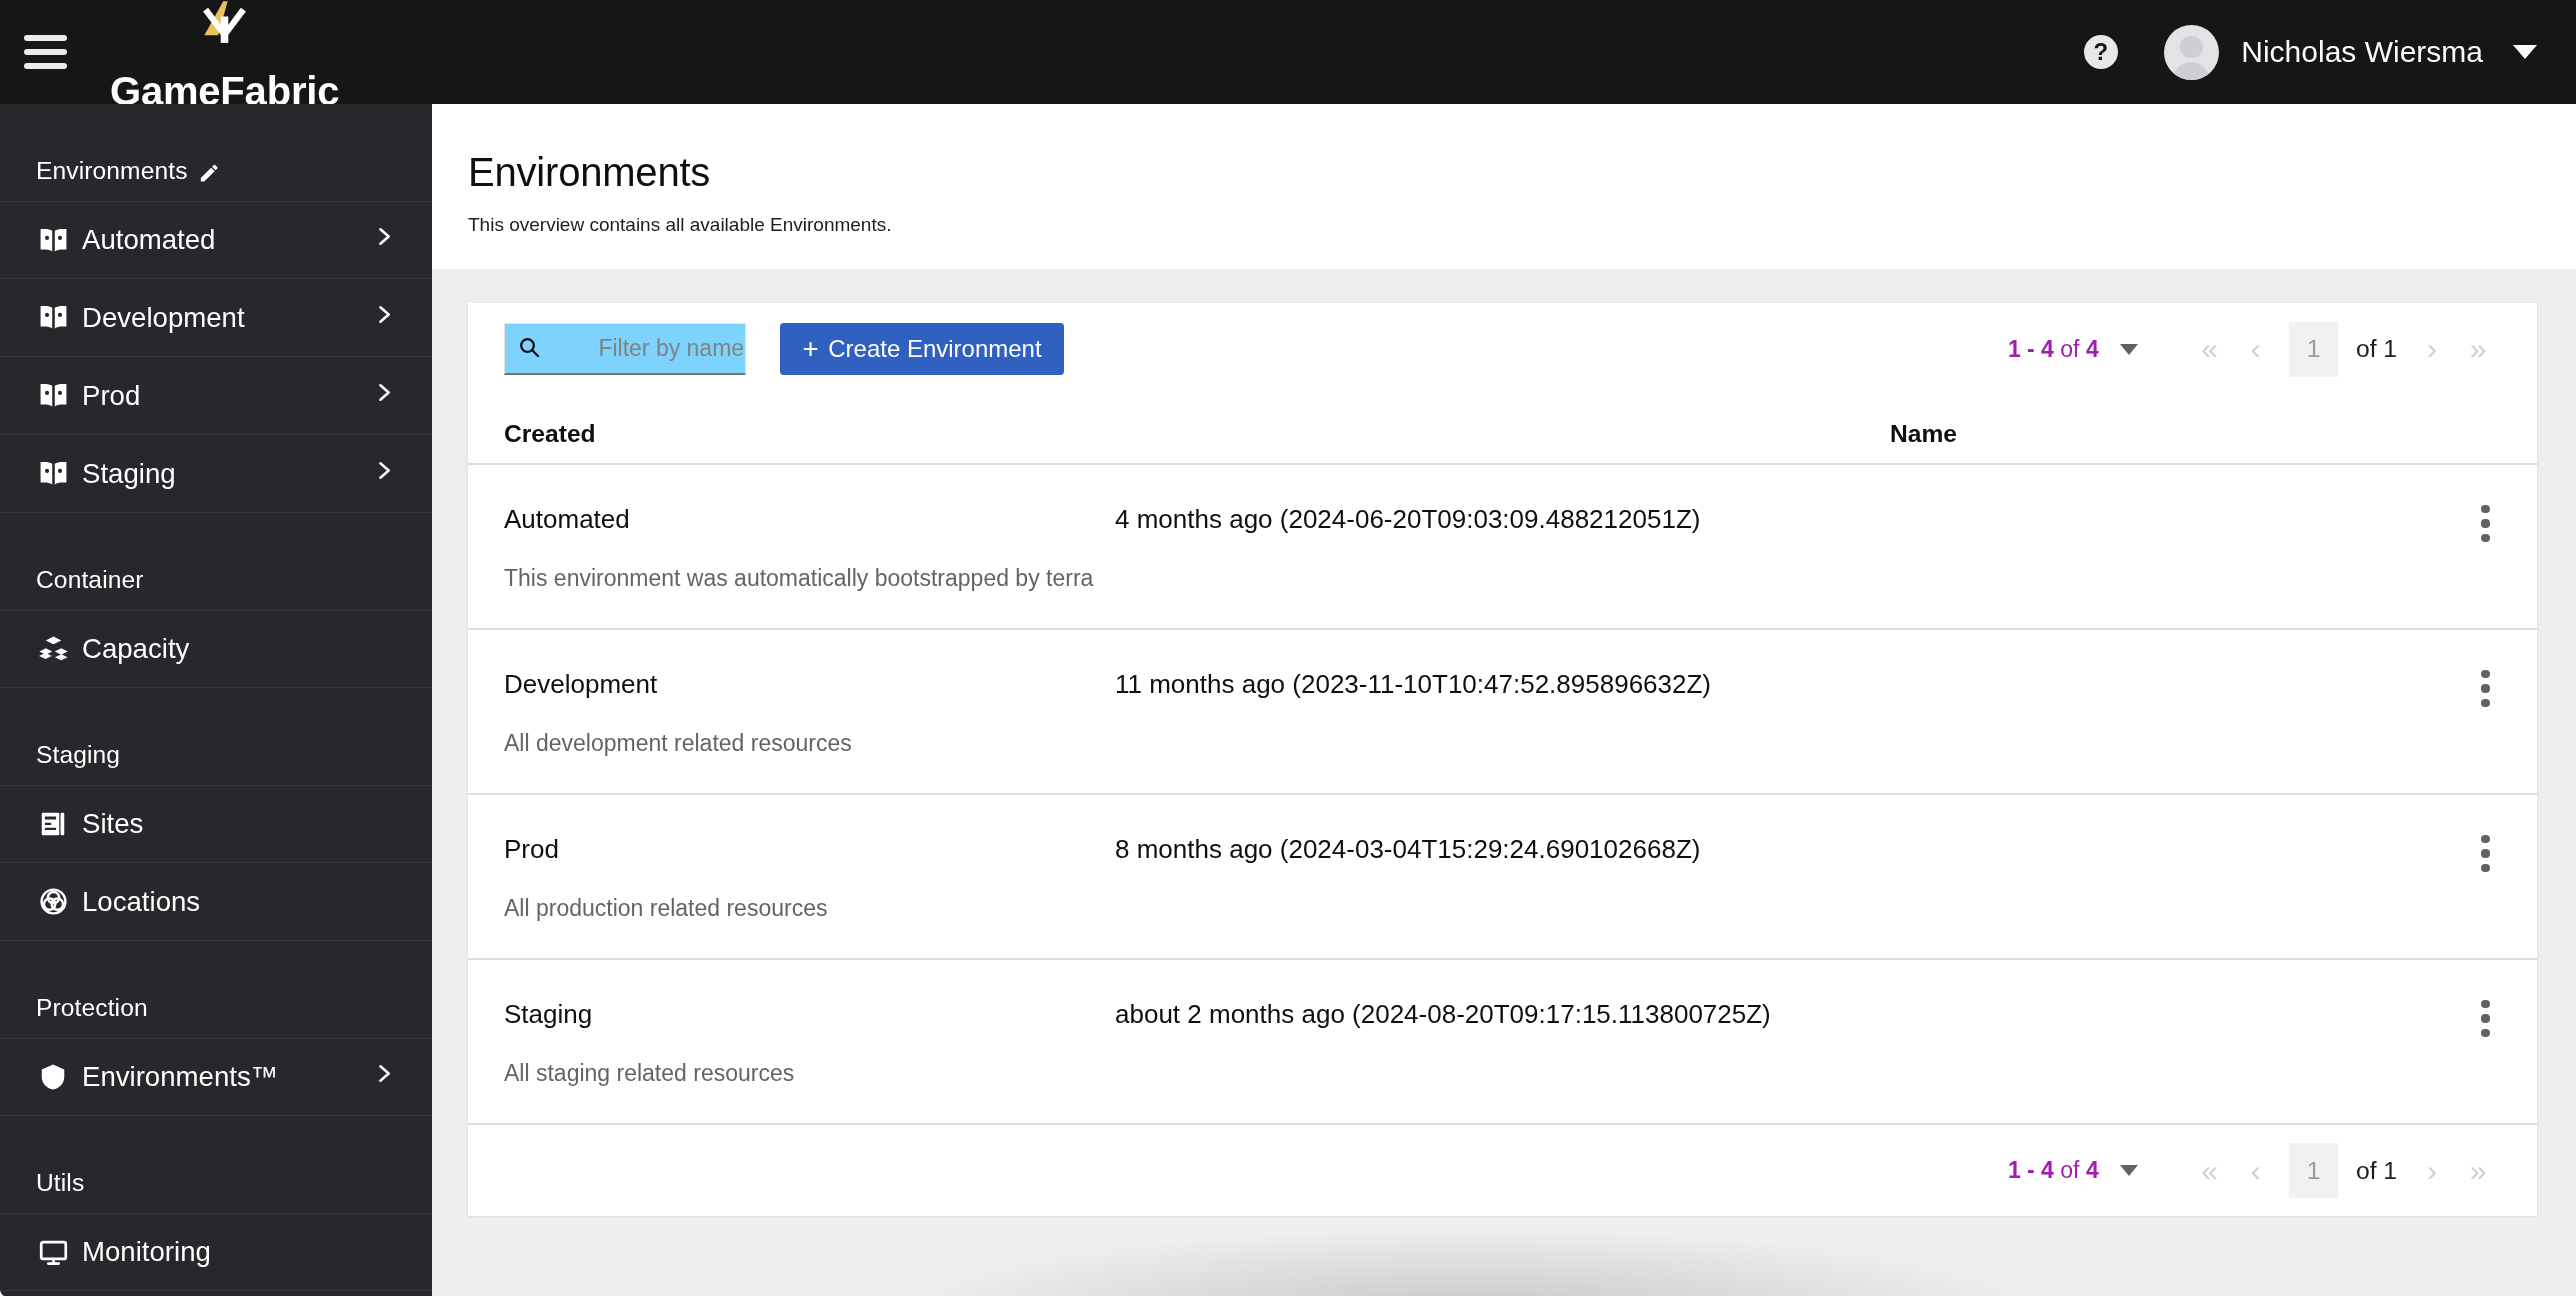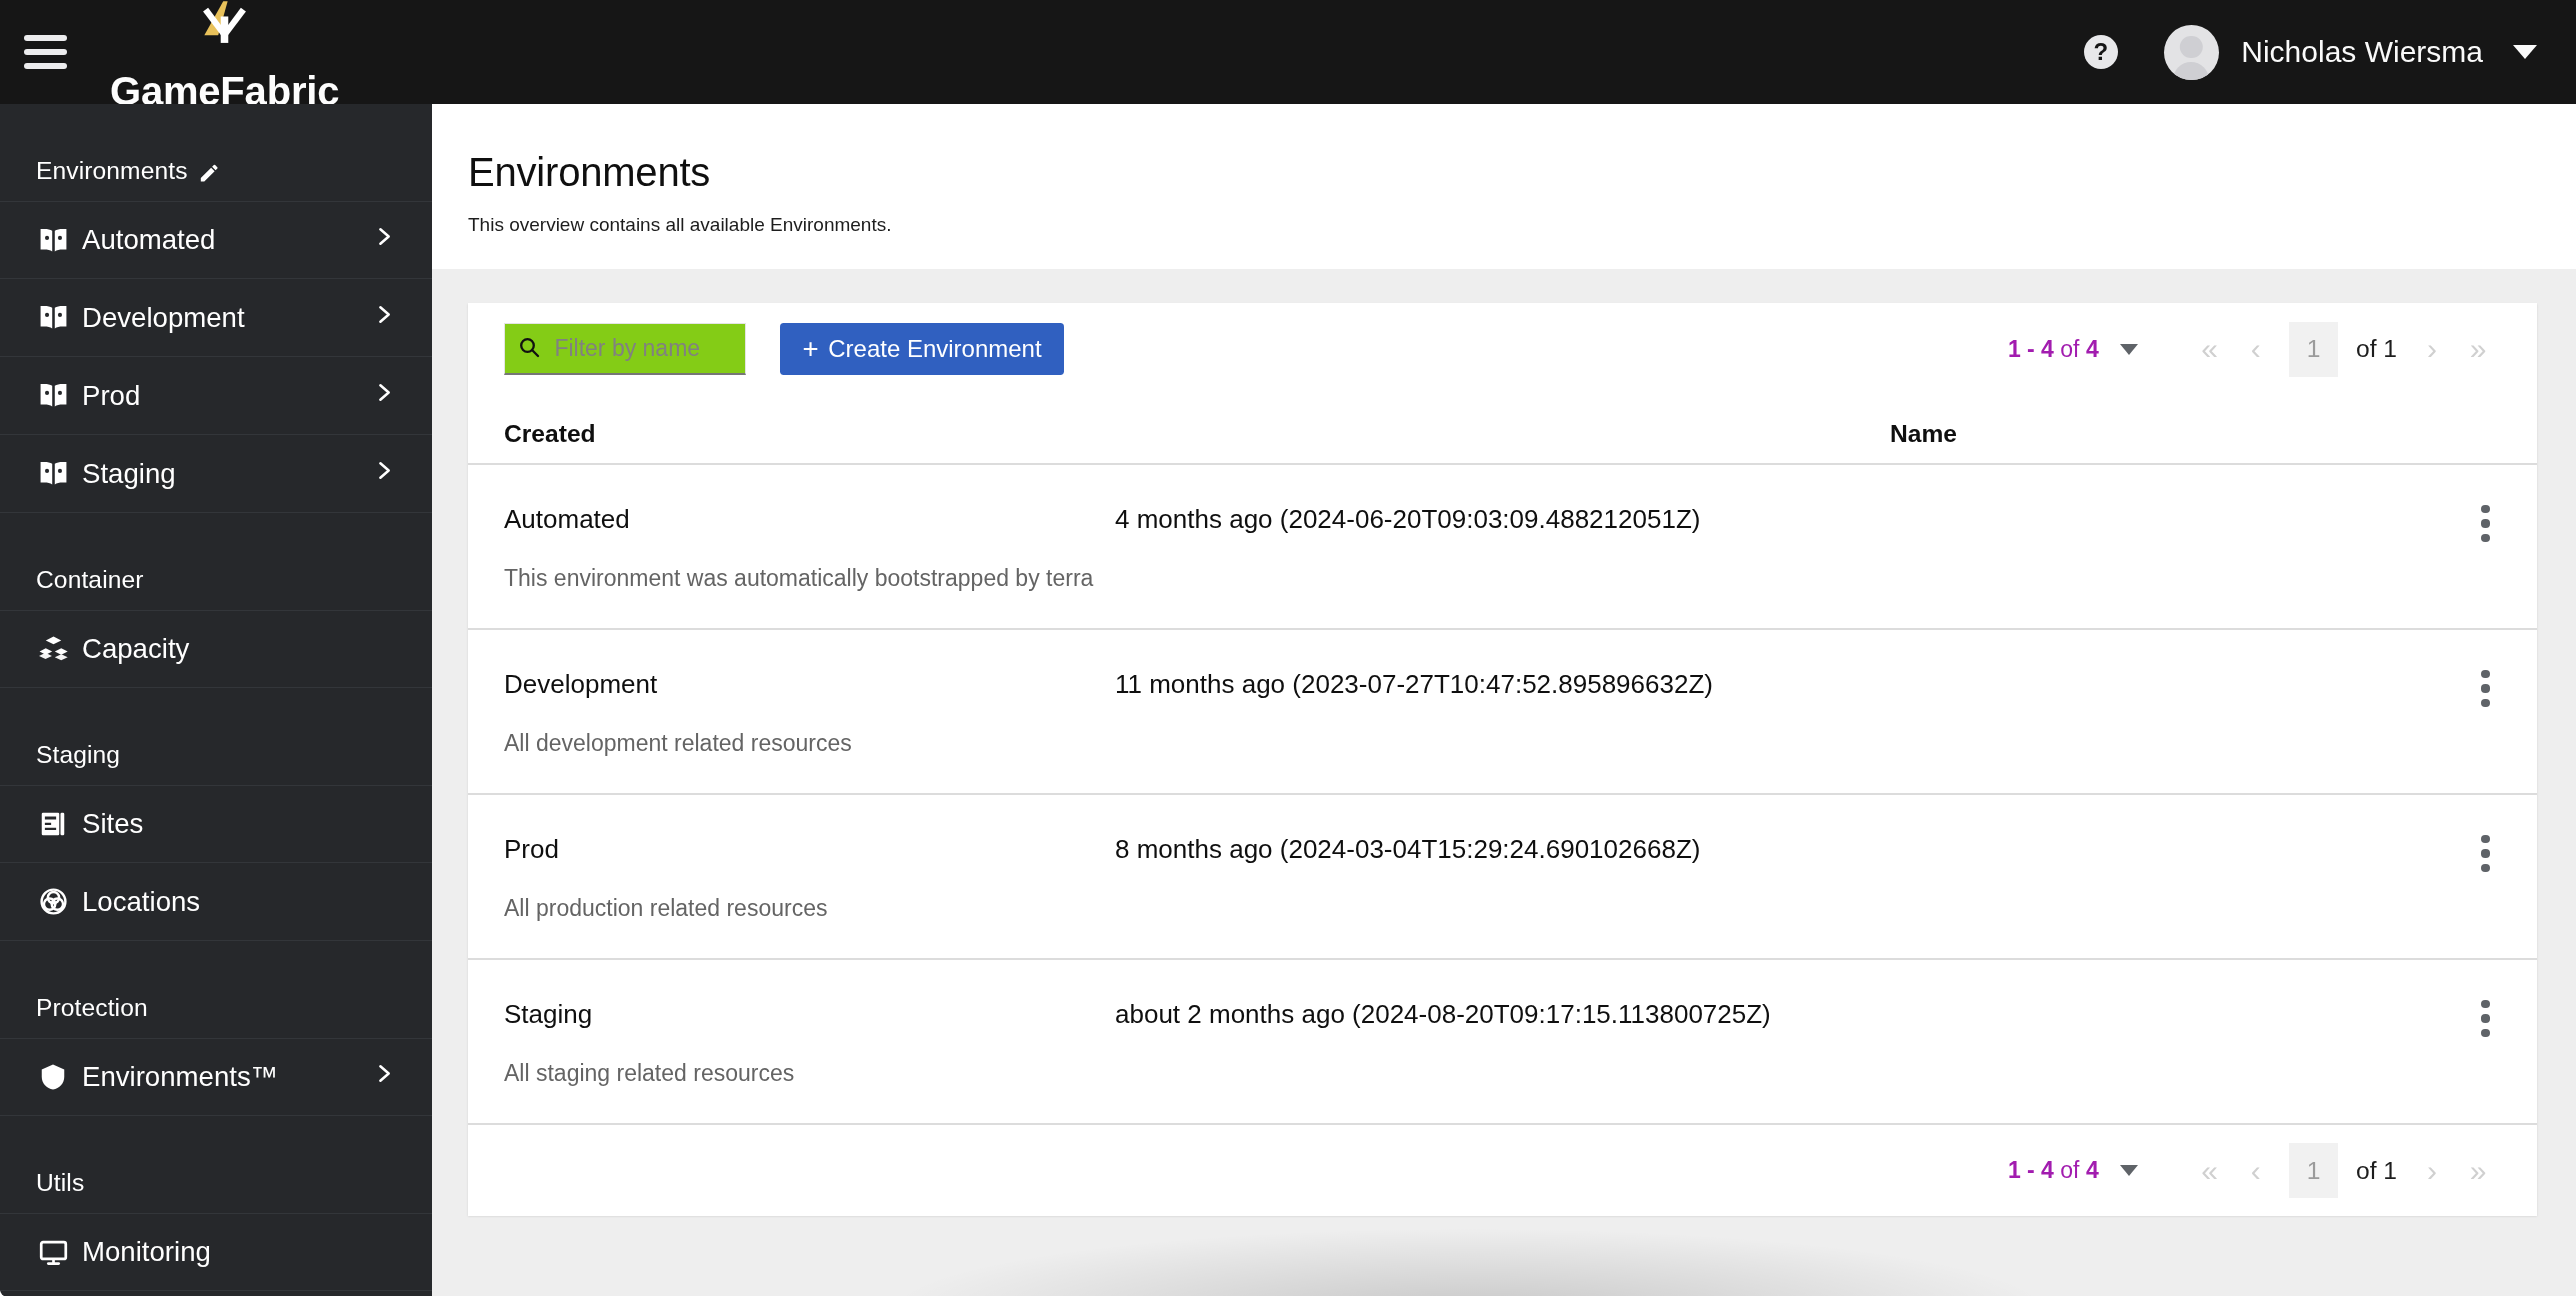--- a/index.html
+++ b/index.html
@@ -84,21 +84,21 @@
     background: #eeeeee; padding: 34px 39px 0 36px;
   }
   .card {
     background: #ffffff; width: 2069px;
     box-shadow: 0 0.7px 2.2px rgba(0,0,0,0.12);
   }
 
   .toolbar { display: flex; align-items: center; height: 92px; padding: 0 36px; }
   .search-box {
     display: flex; align-items: center; width: 242px; height: 52px;
-    border: 1.5px solid #e4e4e4; border-bottom: 2.2px solid #767676; background:#84cc16;
+    border: 1.5px solid #e4e4e4; border-bottom: 2.2px solid #767676; background:#7dd3fc;gap:44px;
   }
   .search-box .mag { margin: 0 13.4px 0 12px; flex: none; }
   .search-input {
     border: none; outline: none; background: transparent;
     font-family: "Liberation Sans", sans-serif; font-size: 23px; color: #1d1d1d; width: 171px;
   }
   .search-input::placeholder { color: #818181; }
   .create-btn {
     margin-left: 34px; height: 52px; padding: 0 22.4px;
     background: #3060c0; color: #ffffff; border: none; border-radius: 3.7px;
@@ -408,21 +408,21 @@
               <i></i>
               <i></i>
             </div>
         </div>
 
         <div class="trow">
           <div class="cell-name">
             <div class="n-title">Development</div>
             <div class="n-desc">All development related resources</div>
           </div>
-          <div class="cell-created">11 months ago (2023-07-27T10:47:52.895896632Z)</div>
+          <div class="cell-created">11 months ago (2023-11-10T10:47:52.895896632Z)</div>
           <div class="kebab">
               <i></i>
               <i></i>
               <i></i>
             </div>
         </div>
 
         <div class="trow">
           <div class="cell-name">
             <div class="n-title">Prod</div>

